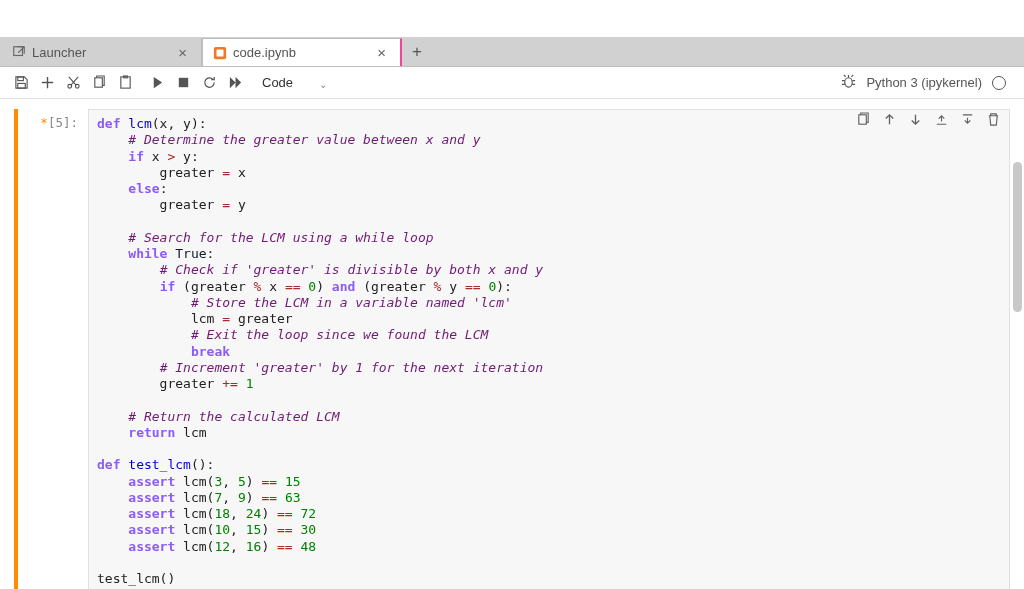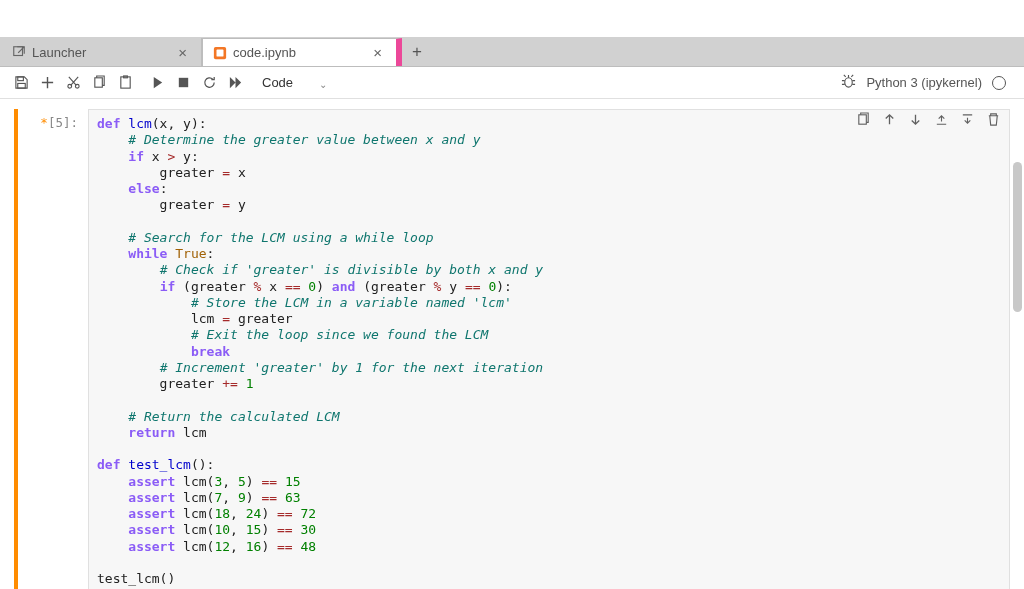--- a/index.html
+++ b/index.html
@@ -1,19 +1,19 @@
 <!DOCTYPE html>
 <html><head>
 <meta charset="utf-8">
 <style>
 * { box-sizing: border-box; margin: 0; padding: 0; }
 body { font-family: -apple-system, BlinkMacSystemFont, "Segoe UI", Helvetica, Arial, sans-serif; font-size: 13px; background: #fff; width: 1024px; height: 589px; overflow: hidden; display: flex; flex-direction: column; }
 .tab-bar { background: #d1d1d1; height: 30px; display: flex; align-items: flex-end; padding-left: 2px; border-bottom: 1px solid #bdbdbd; margin-top: 37px; }
 .tab { height: 28px; display: flex; align-items: center; padding: 0 10px; font-size: 13px; color: #555; border-right: 1px solid #bdbdbd; cursor: pointer; min-width: 200px; position: relative; }
-.tab.active { background: #fff; border-top: 1px solid #bdbdbd; border-left: 1px solid #bdbdbd; border-right: 6px solid #ec4899; align-items: center; }
+.tab.active { background: #fff; border-top: 1px solid #bdbdbd; border-left: 1px solid #bdbdbd; border-right: 2px solid #ec4899; align-items: center; }
 .tab:not(.active) { background: #d1d1d1; }
 .tab .tab-icon { margin-right: 6px; display: inline-flex; width: 14px; height: 14px; align-items: center; justify-content: center; }
 .tab .tab-close { margin-left: auto; color: #666; font-size: 15px; padding: 0 4px; }
 .tab-add { width: 30px; display: flex; align-items: center; justify-content: center; color: #555; font-size: 17px; height: 28px; cursor: pointer; }
 .toolbar { height: 32px; display: flex; align-items: center; padding: 0 8px; border-bottom: 1px solid #e0e0e0; background: #fff; }
 .toolbar .tbtn { width: 26px; height: 26px; display: inline-flex; align-items: center; justify-content: center; color: #555; cursor: pointer; }
 .toolbar .tbtn svg { width: 15px; height: 15px; }
 .toolbar .sep { width: 6px; }
 .cell-type { display: flex; align-items: flex-end; margin-left: 8px; color: #333; font-size: 13px; cursor: pointer; padding: 2px 6px; }
 .cell-type .chev { margin-left: 26px; color: #888; font-size: 10px; }
@@ -24,24 +24,24 @@
 .notebook { flex: 1; overflow-y: auto; padding: 10px 14px; position: relative; }
 .cell-row { display: flex; position: relative; margin-bottom: 6px; }
 .cell-marker { width: 4px; align-self: stretch; }
 .cell-row.active .cell-marker { background: #ff8c00; }
 .prompt { width: 70px; text-align: right; padding: 6px 10px 0 0; font-family: "SF Mono", Menlo, Consolas, monospace; font-size: 12.5px; color: #888; white-space: nowrap; }
 .prompt .dirty { color: #ff8c00; }
 .cell-body { flex: 1; position: relative; }
 .cell-input { background: #f7f7f7; border: 1px solid #e0e0e0; padding: 6px 8px; font-family: "SF Mono", Menlo, Consolas, monospace; font-size: 13px; line-height: 1.25; color: #212121; white-space: pre; overflow-x: auto; }
 .cell-input .kw { color: #8b5cf6; font-weight: bold; }
 .cell-input .fn { color: #0000cc; }
-.cell-input .str, .cell-input .com { color: #0f766e; font-style: italic; }
+.cell-input .str, .cell-input .com { color: #701a75; font-style: italic; }
 .cell-input .num { color: #008000; }
 .cell-input .op { color: #a52a2a; }
-.cell-input .bi { color: #a16207; }
+.cell-input .bi { color: #0f172a; }
 .cell-toolbar { position: absolute; top: -2px; right: 4px; display: flex; gap: 0; }
 .cell-toolbar .ctb { width: 26px; height: 24px; display: inline-flex; align-items: center; justify-content: center; color: #616161; cursor: pointer; }
 .cell-toolbar .ctb svg { width: 15px; height: 15px; }
 .empty-cell .cell-input { min-height: 24px; padding: 4px 8px; }
 .scrollbar-track { position: absolute; right: 0; top: 62px; bottom: 0; width: 14px; background: transparent; }
 .scrollbar-thumb { position: absolute; right: 2px; top: 100px; width: 9px; height: 150px; background: #c8c8c8; border-radius: 5px; }
 </style>
 </head>
 <body>
 

